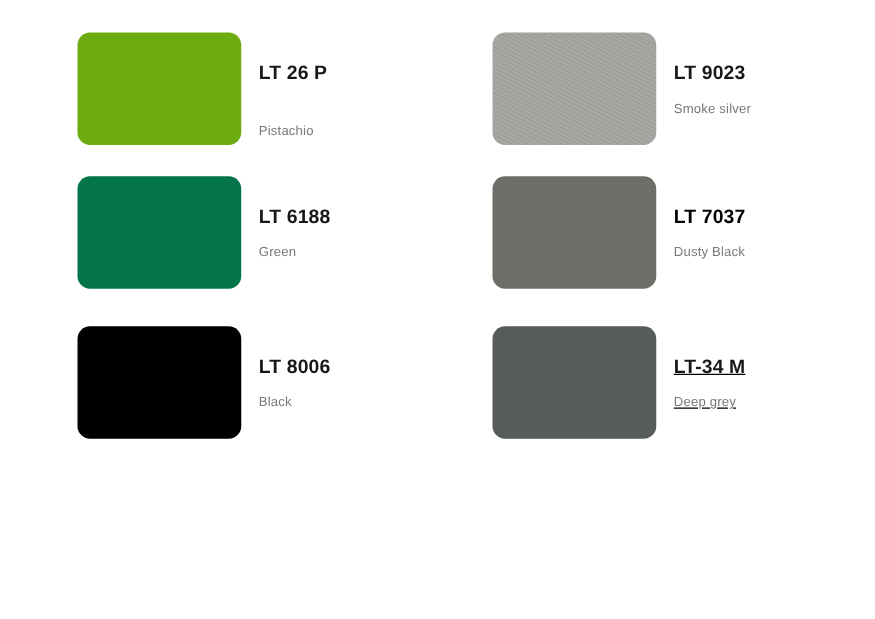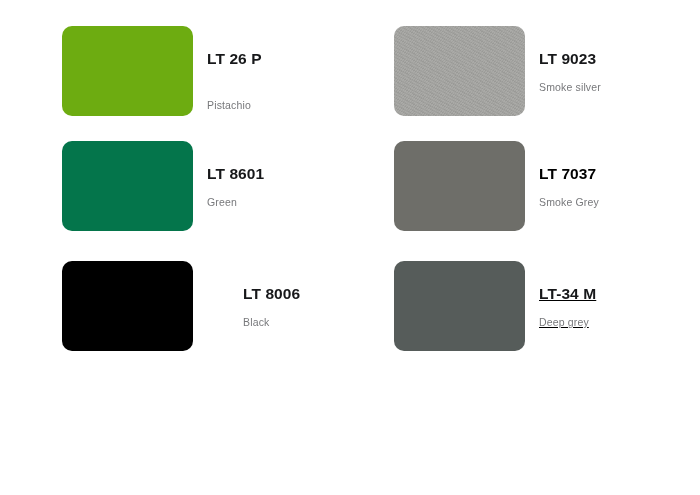--- a/index.html
+++ b/index.html
@@ -138,26 +138,26 @@
         <div class="chip" style="background-color: rgb(109, 172, 17);"></div>
         <div class="labels">
           <div class="code" style="color: rgb(23, 24, 26);">LT 26 P</div>
           <div class="name" style="color: rgb(119, 120, 123); margin-top: 32px;">Pistachio</div>
         </div>
       </div>
 
       <div class="swatch-row" style="top:141px;left:62px;">
         <div class="chip" style="background-color: rgb(4, 117, 75);"></div>
         <div class="labels">
-          <div class="code" style="color: rgb(23, 24, 26);">LT 8601</div>
+          <div class="code" style="color: rgb(23, 24, 26);">LT 6188</div>
           <div class="name" style="color: rgb(119, 120, 123);">Green</div>
         </div>
       </div>
 
-      <div class="swatch-row" style="top:261px;left:62px;gap:36px;">
+      <div class="swatch-row" style="top:261px;left:62px;">
         <div class="chip" style="background-color: rgb(0, 0, 0);"></div>
         <div class="labels">
           <div class="code" style="color: rgb(23, 24, 26);">LT 8006</div>
           <div class="name" style="color: rgb(119, 120, 123);">Black</div>
         </div>
       </div>
 
     </div>
 
     <div class="column column-right">
@@ -167,21 +167,21 @@
         <div class="labels">
           <div class="code" style="color: rgb(23, 24, 26);">LT 9023</div>
           <div class="name" style="color: rgb(119, 120, 123);">Smoke silver</div>
         </div>
       </div>
 
       <div class="swatch-row" style="top:141px;left:44px;">
         <div class="chip" style="background-color: rgb(110, 110, 105);"></div>
         <div class="labels">
           <div class="code" style="color: #000000;">LT 7037</div>
-          <div class="name" style="color: rgb(119, 120, 123);">Smoke Grey</div>
+          <div class="name" style="color: rgb(119, 120, 123);">Dusty Black</div>
         </div>
       </div>
 
       <div class="swatch-row" style="top:261px;left:44px;text-decoration:underline;">
         <div class="chip" style="background-color: rgb(86, 92, 90);"></div>
         <div class="labels">
           <div class="code" style="color: rgb(23, 24, 26);">LT-34 M</div>
           <div class="name" style="color: rgb(119, 120, 123);">Deep grey</div>
         </div>
       </div>

